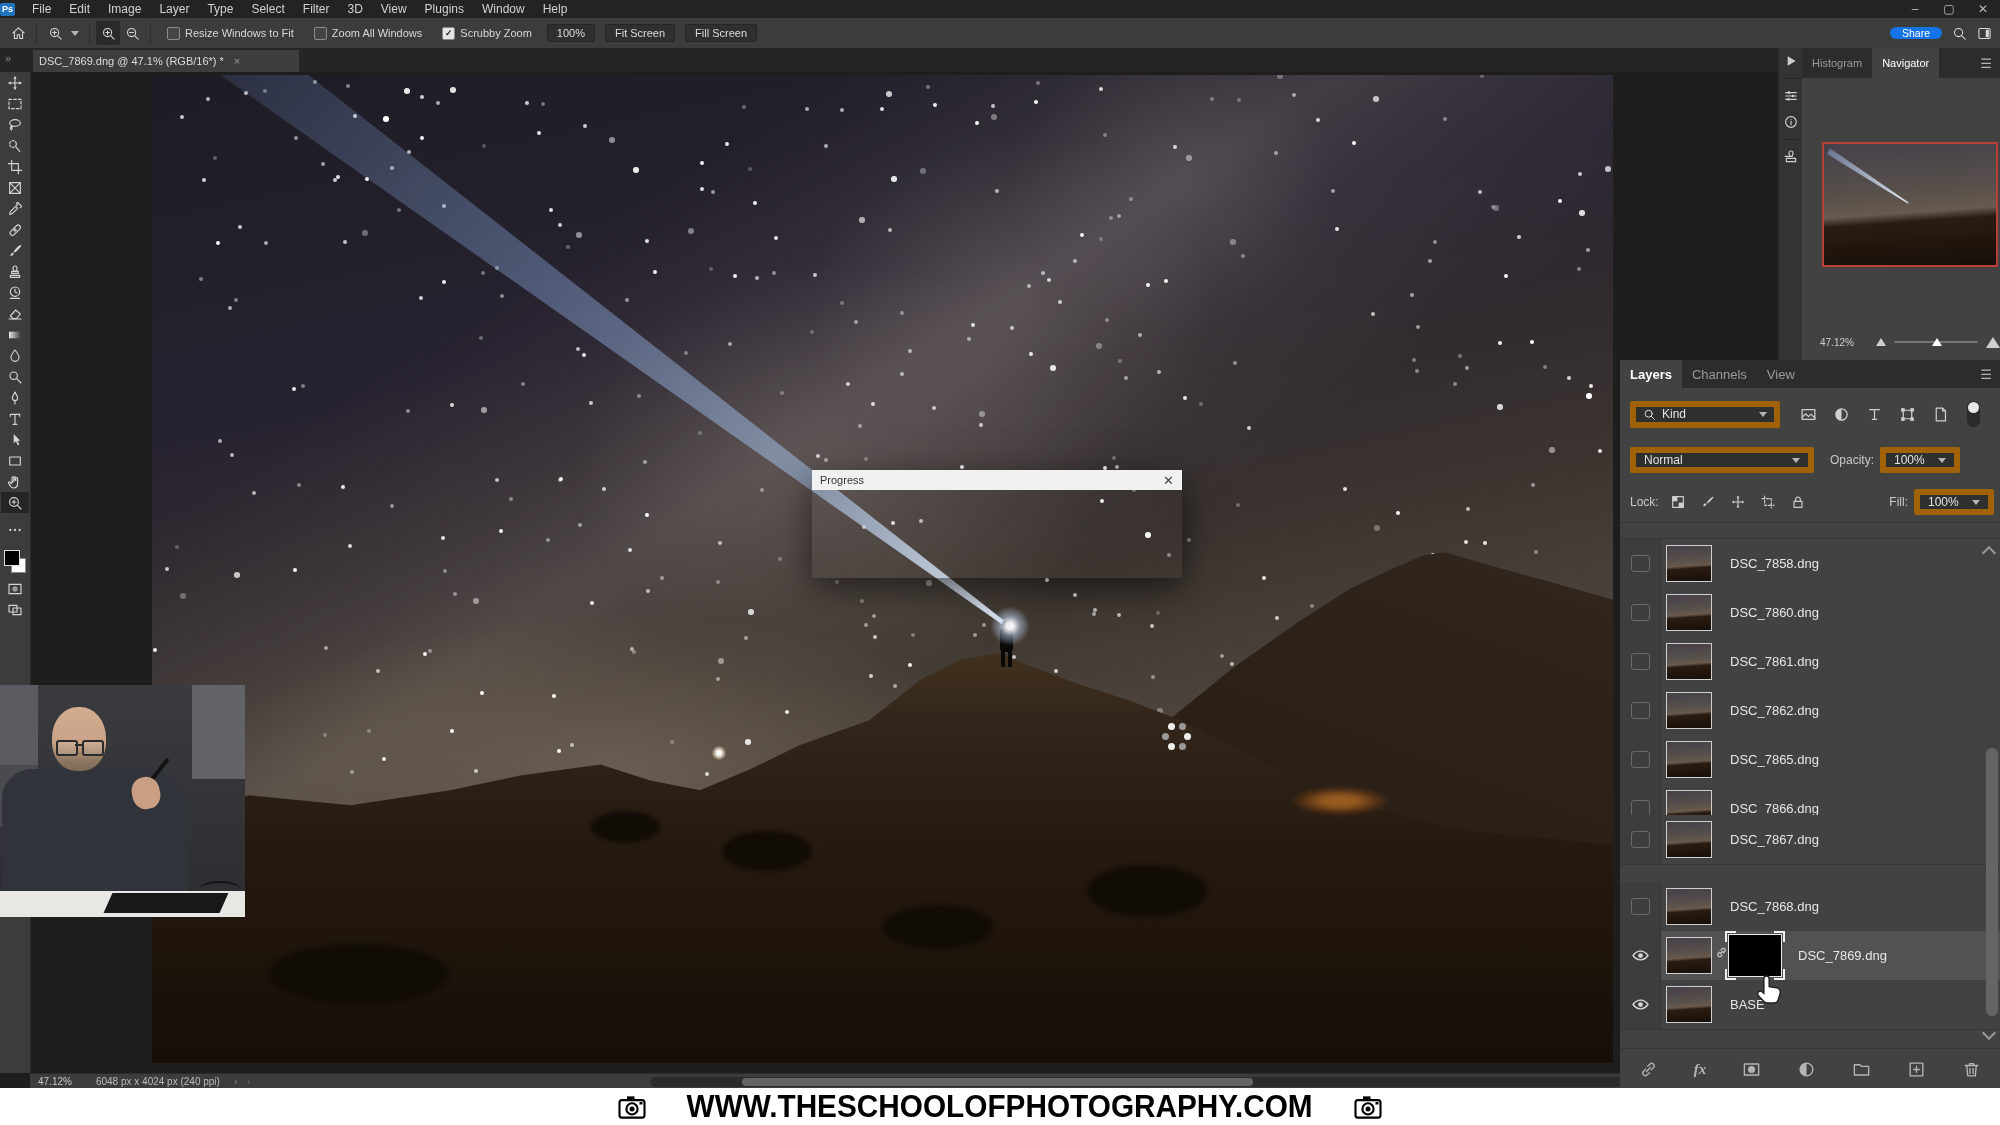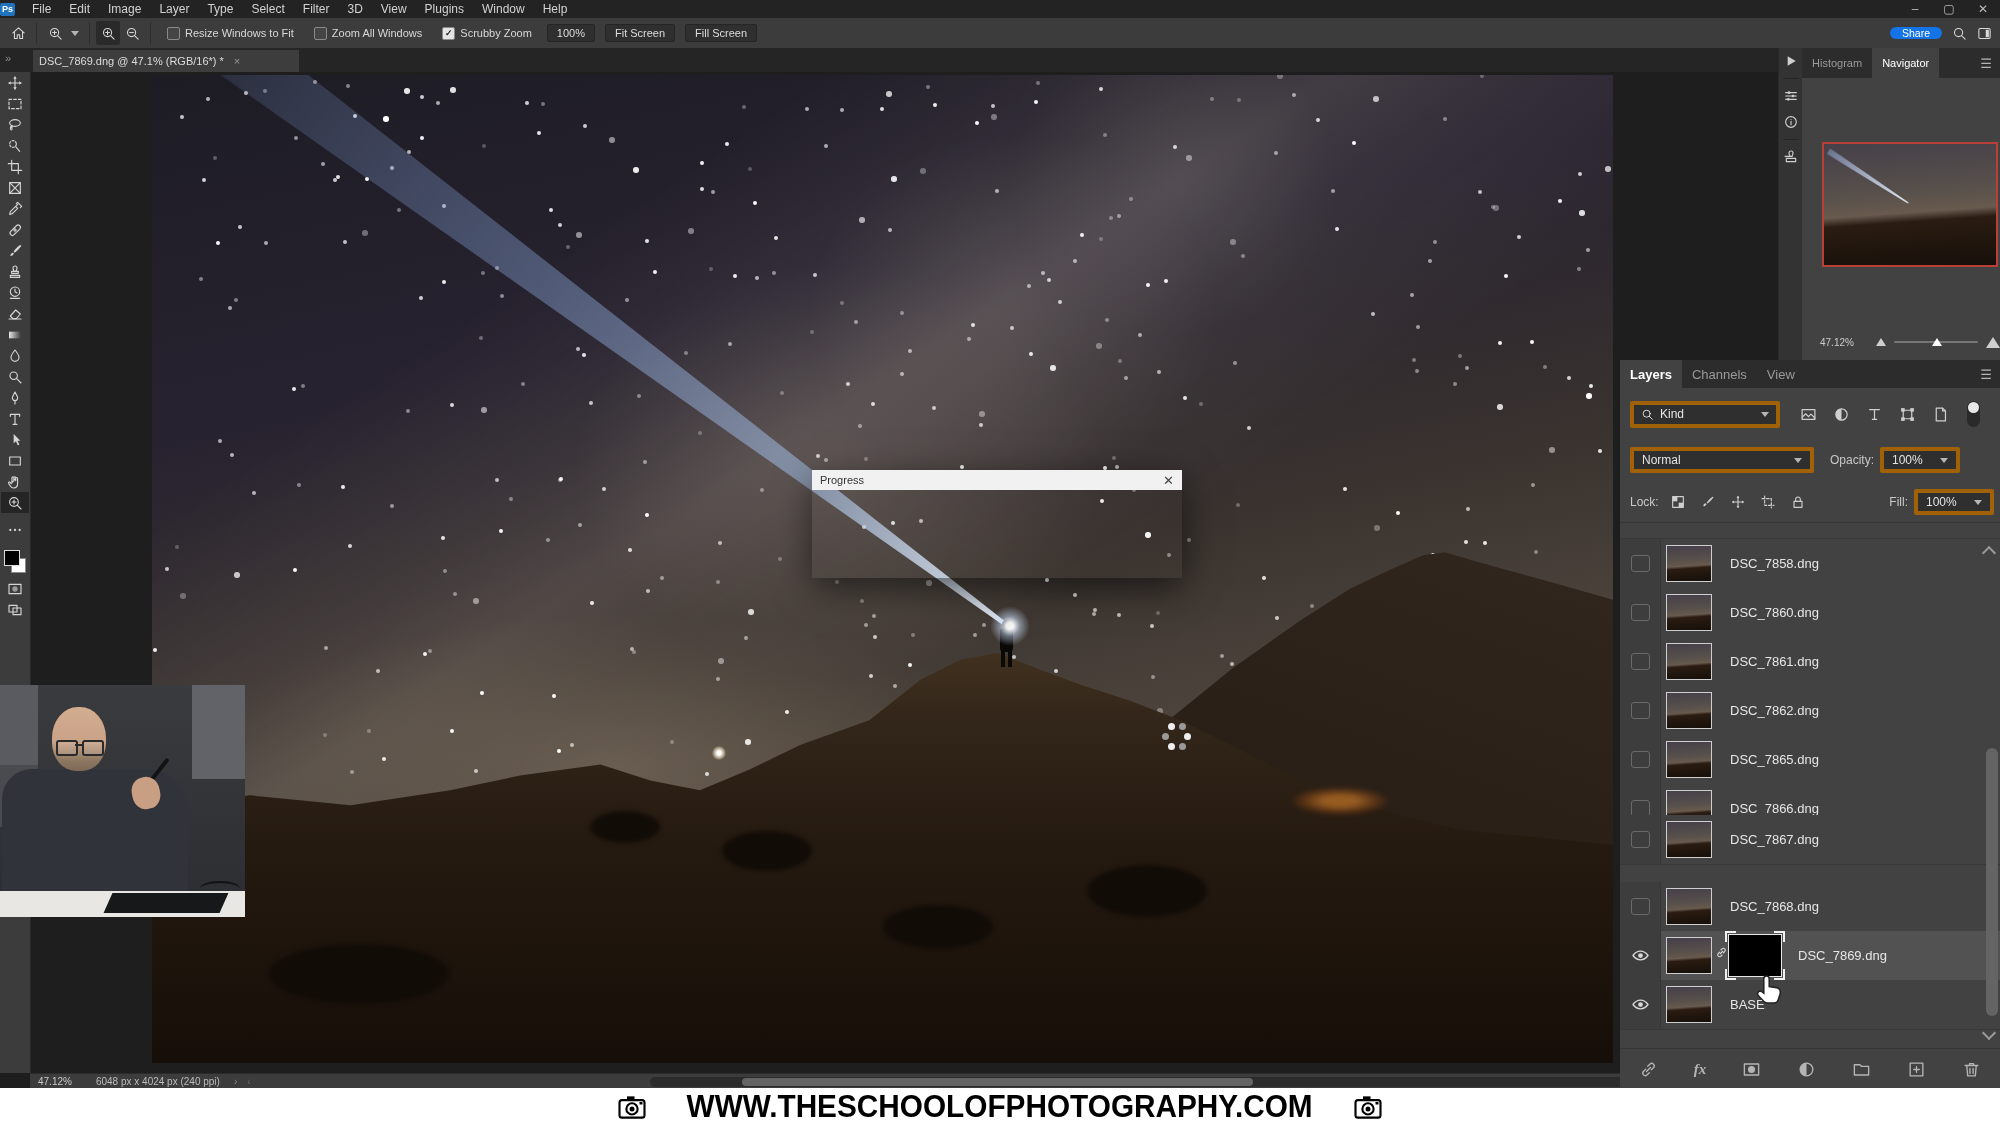--- a/index.html
+++ b/index.html
@@ -107,21 +107,21 @@
   #nav-zoom-row{position:absolute;left:0;top:282px;width:100%;height:24px;display:flex;align-items:center;font-size:10px;color:#ccc;}
   .tri{width:0;height:0;border-left:5px solid transparent;border-right:5px solid transparent;border-bottom:8px solid #cfcfcf;}
   .tri.big{border-left-width:7px;border-right-width:7px;border-bottom-width:11px;}
   #nav-slider{width:84px;height:2px;background:#777;border-radius:1px;margin:0 8px;position:relative;}
   #nav-slider .tri{position:absolute;left:38px;top:-3px;border-bottom-color:#fff;}
 
   
   #layers-panel{left:1620px;top:360px;width:380px;height:765px;background:#424242;z-index:4;font-size:12px;}
   #lp-tabs{position:absolute;left:0;top:0;width:100%;height:28px;background:#2c2c2c;display:flex;font-size:13px;}
   #lp-tabs .ptab.active{font-weight:bold;}
-  .field{background:#2f2f2f;border:4px solid #a16207;border-radius:2px;display:flex;align-items:center;box-sizing:border-box;color:#e4e4e4;}
+  .field{background:#2f2f2f;border:6px solid #a16207;border-radius:2px;display:flex;align-items:center;box-sizing:border-box;color:#e4e4e4;}
   .chev-dn{width:0;height:0;border-left:4px solid transparent;border-right:4px solid transparent;border-top:5px solid #b5b5b5;}
   #filter-row{position:absolute;left:0;top:32px;width:100%;height:44px;display:flex;align-items:center;}
   .ficn{color:#cfcfcf;margin:0 8px;display:flex;align-items:center;}
   #ftoggle{width:13px;height:26px;background:#2a2a2a;border-radius:7px;position:relative;margin:0 10px;}
   #ftoggle::after{content:"";position:absolute;left:1px;top:1px;width:11px;height:11px;border-radius:50%;background:#e8e8e8;}
   #blend-row,#lock-row{position:absolute;left:0;width:100%;height:40px;display:flex;align-items:center;color:#c8c8c8;}
   #blend-row{top:80px;}
   #lock-row{top:122px;border-bottom:1px solid #373737;}
   .licn{color:#cfcfcf;margin:0 7px;display:flex;align-items:center;}
 

